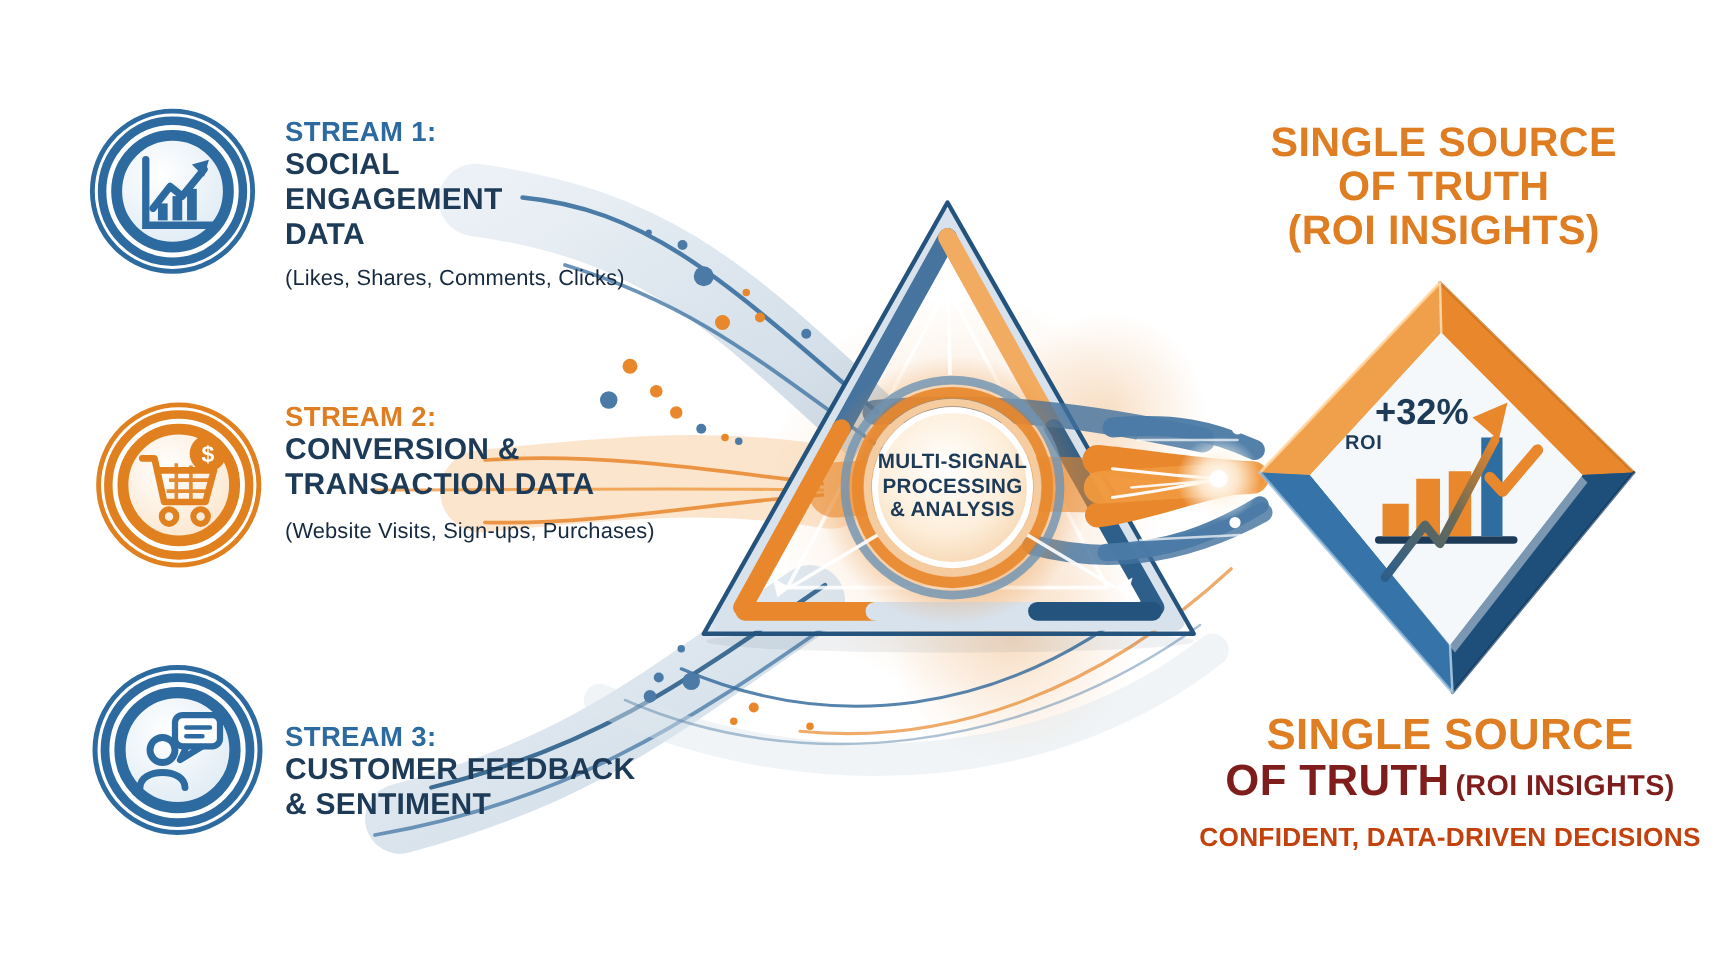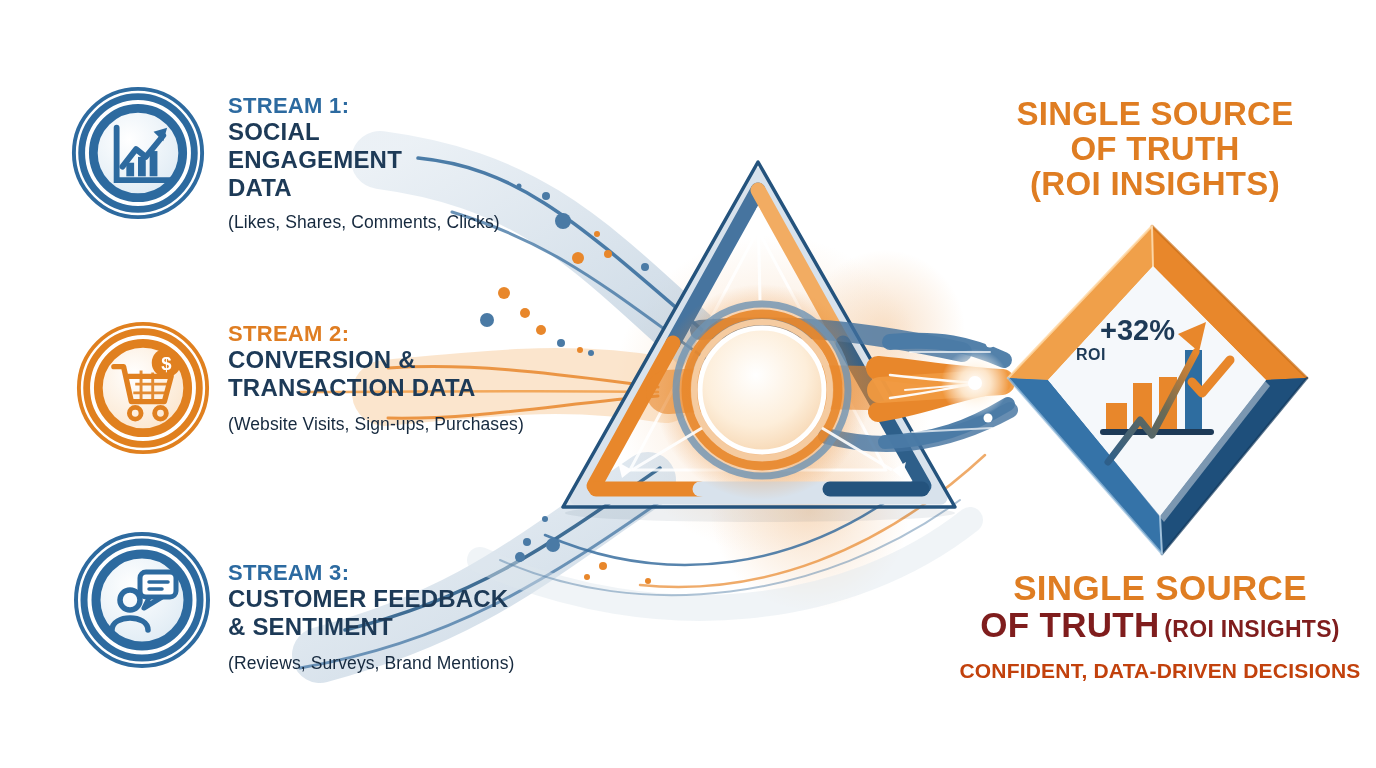--- a/index.html
+++ b/index.html
@@ -272,27 +272,31 @@
       <circle cx="70" cy="70" r="66" fill="none" stroke="#2D6A9F" stroke-width="4"></circle>
       <circle cx="70" cy="70" r="58" fill="none" stroke="#2D6A9F" stroke-width="7"></circle>
       <circle cx="70" cy="70" r="46" fill="url(#gBadgeBlue)" stroke="#2D6A9F" stroke-width="9"></circle>
       <circle cx="58" cy="70" r="10" fill="none" stroke="#2D6A9F" stroke-width="5.5"></circle>
       <path d="M 40,100 C 40,84 76,84 76,100" fill="none" stroke="#2D6A9F" stroke-width="5.5" stroke-linecap="round"></path>
       <rect x="68" y="42" width="36" height="25" rx="6" fill="#ffffff" stroke="#2D6A9F" stroke-width="5"></rect>
       <path d="M 78,66 L 72,78 L 90,67" fill="none" stroke="#2D6A9F" stroke-width="5" stroke-linejoin="round"></path>
       <path d="M 77,52 H 96 M 77,59 H 90" stroke="#2D6A9F" stroke-width="3.5" stroke-linecap="round"></path>
     </svg>
   </div>
-  <div class="abs" style="left:228px;top:561px;">
+  <div class="abs" style="left:228px;top:578px;">
     <div class="stream-label c-blue">STREAM 3:</div>
     <div class="stream-title">CUSTOMER FEEDBACK</div>
     <div class="stream-title">&amp; SENTIMENT</div>
-    <div class="stream-sub" style="margin-top:12px;">(Reviews, Surveys, Brand Mentions)</div>
-  </div>
-
+  </div>
+
+  <div class="abs proc-label" style="left:687px;top:360px;">
+    <div>MULTI-SIGNAL</div>
+    <div>PROCESSING</div>
+    <div>&amp; ANALYSIS</div>
+  </div>
 
   <div class="abs result-heading" style="left:975px;top:96px;">
     <div>SINGLE SOURCE</div>
     <div>OF TRUTH</div>
     <div>(ROI INSIGHTS)</div>
   </div>
 
   <div class="abs metric metric-big" style="left:1100px;top:316px;text-align:right;">+32%</div>
   <div class="abs metric metric-small" style="left:1076px;top:347px;">ROI</div>
 

